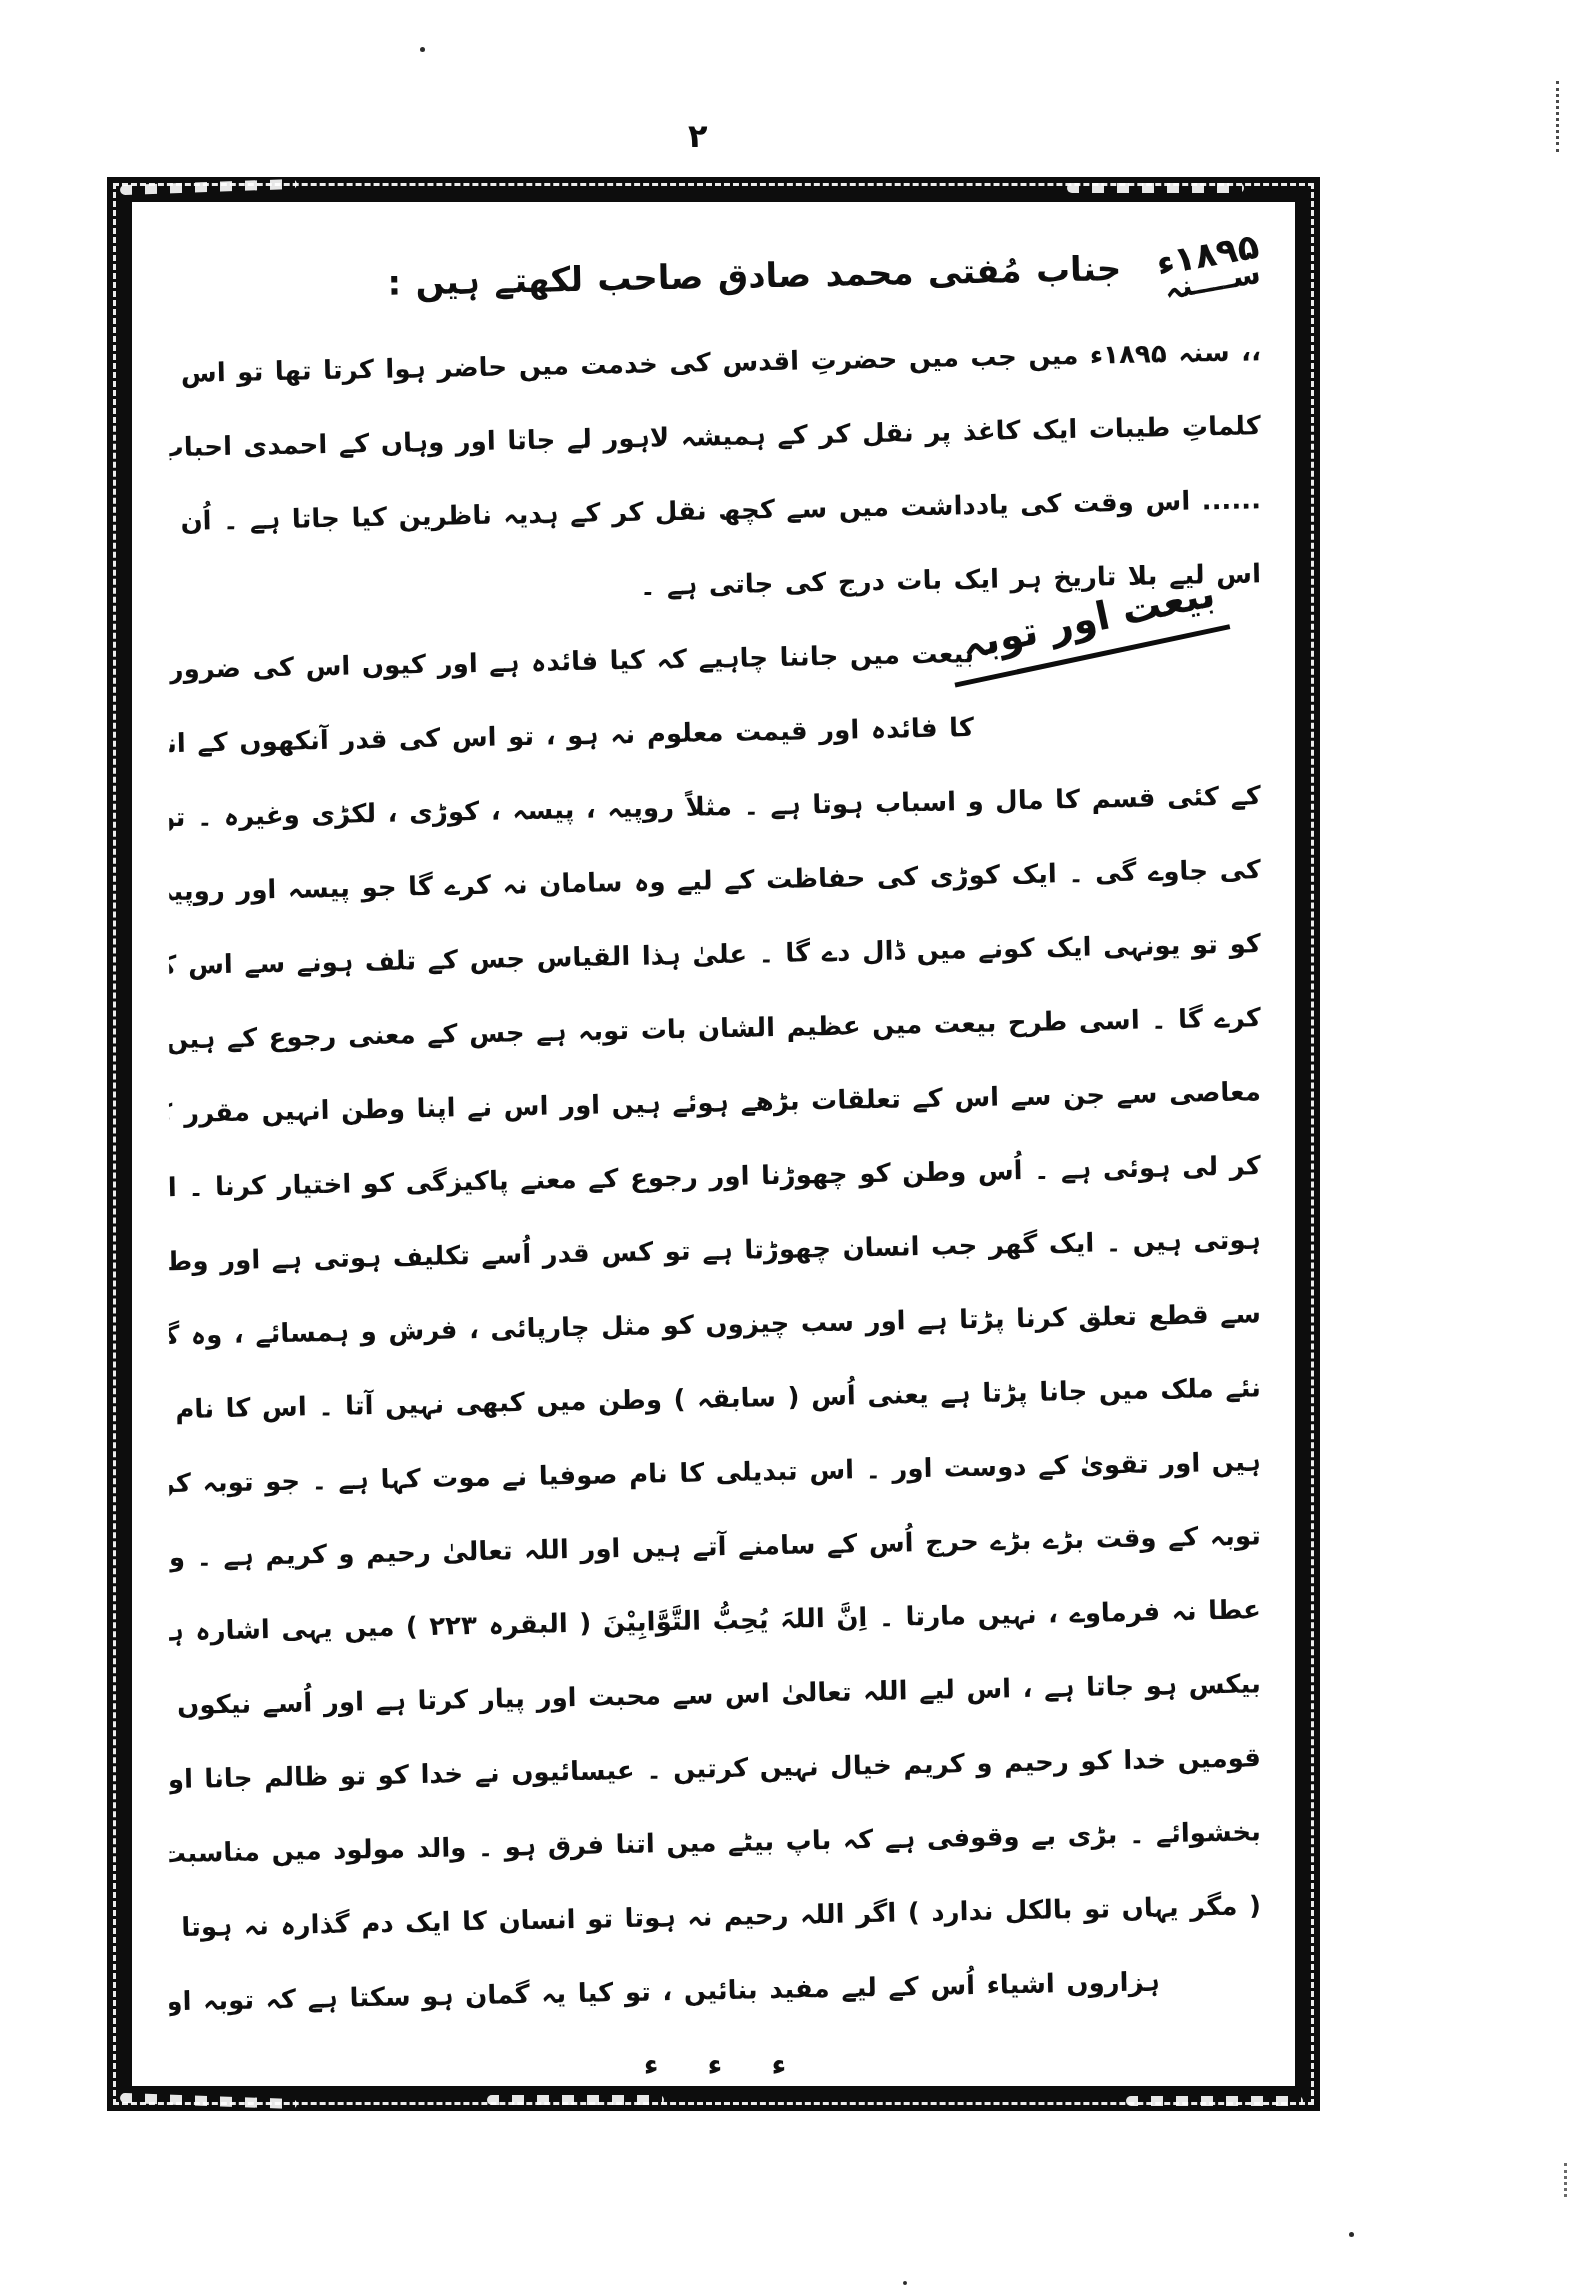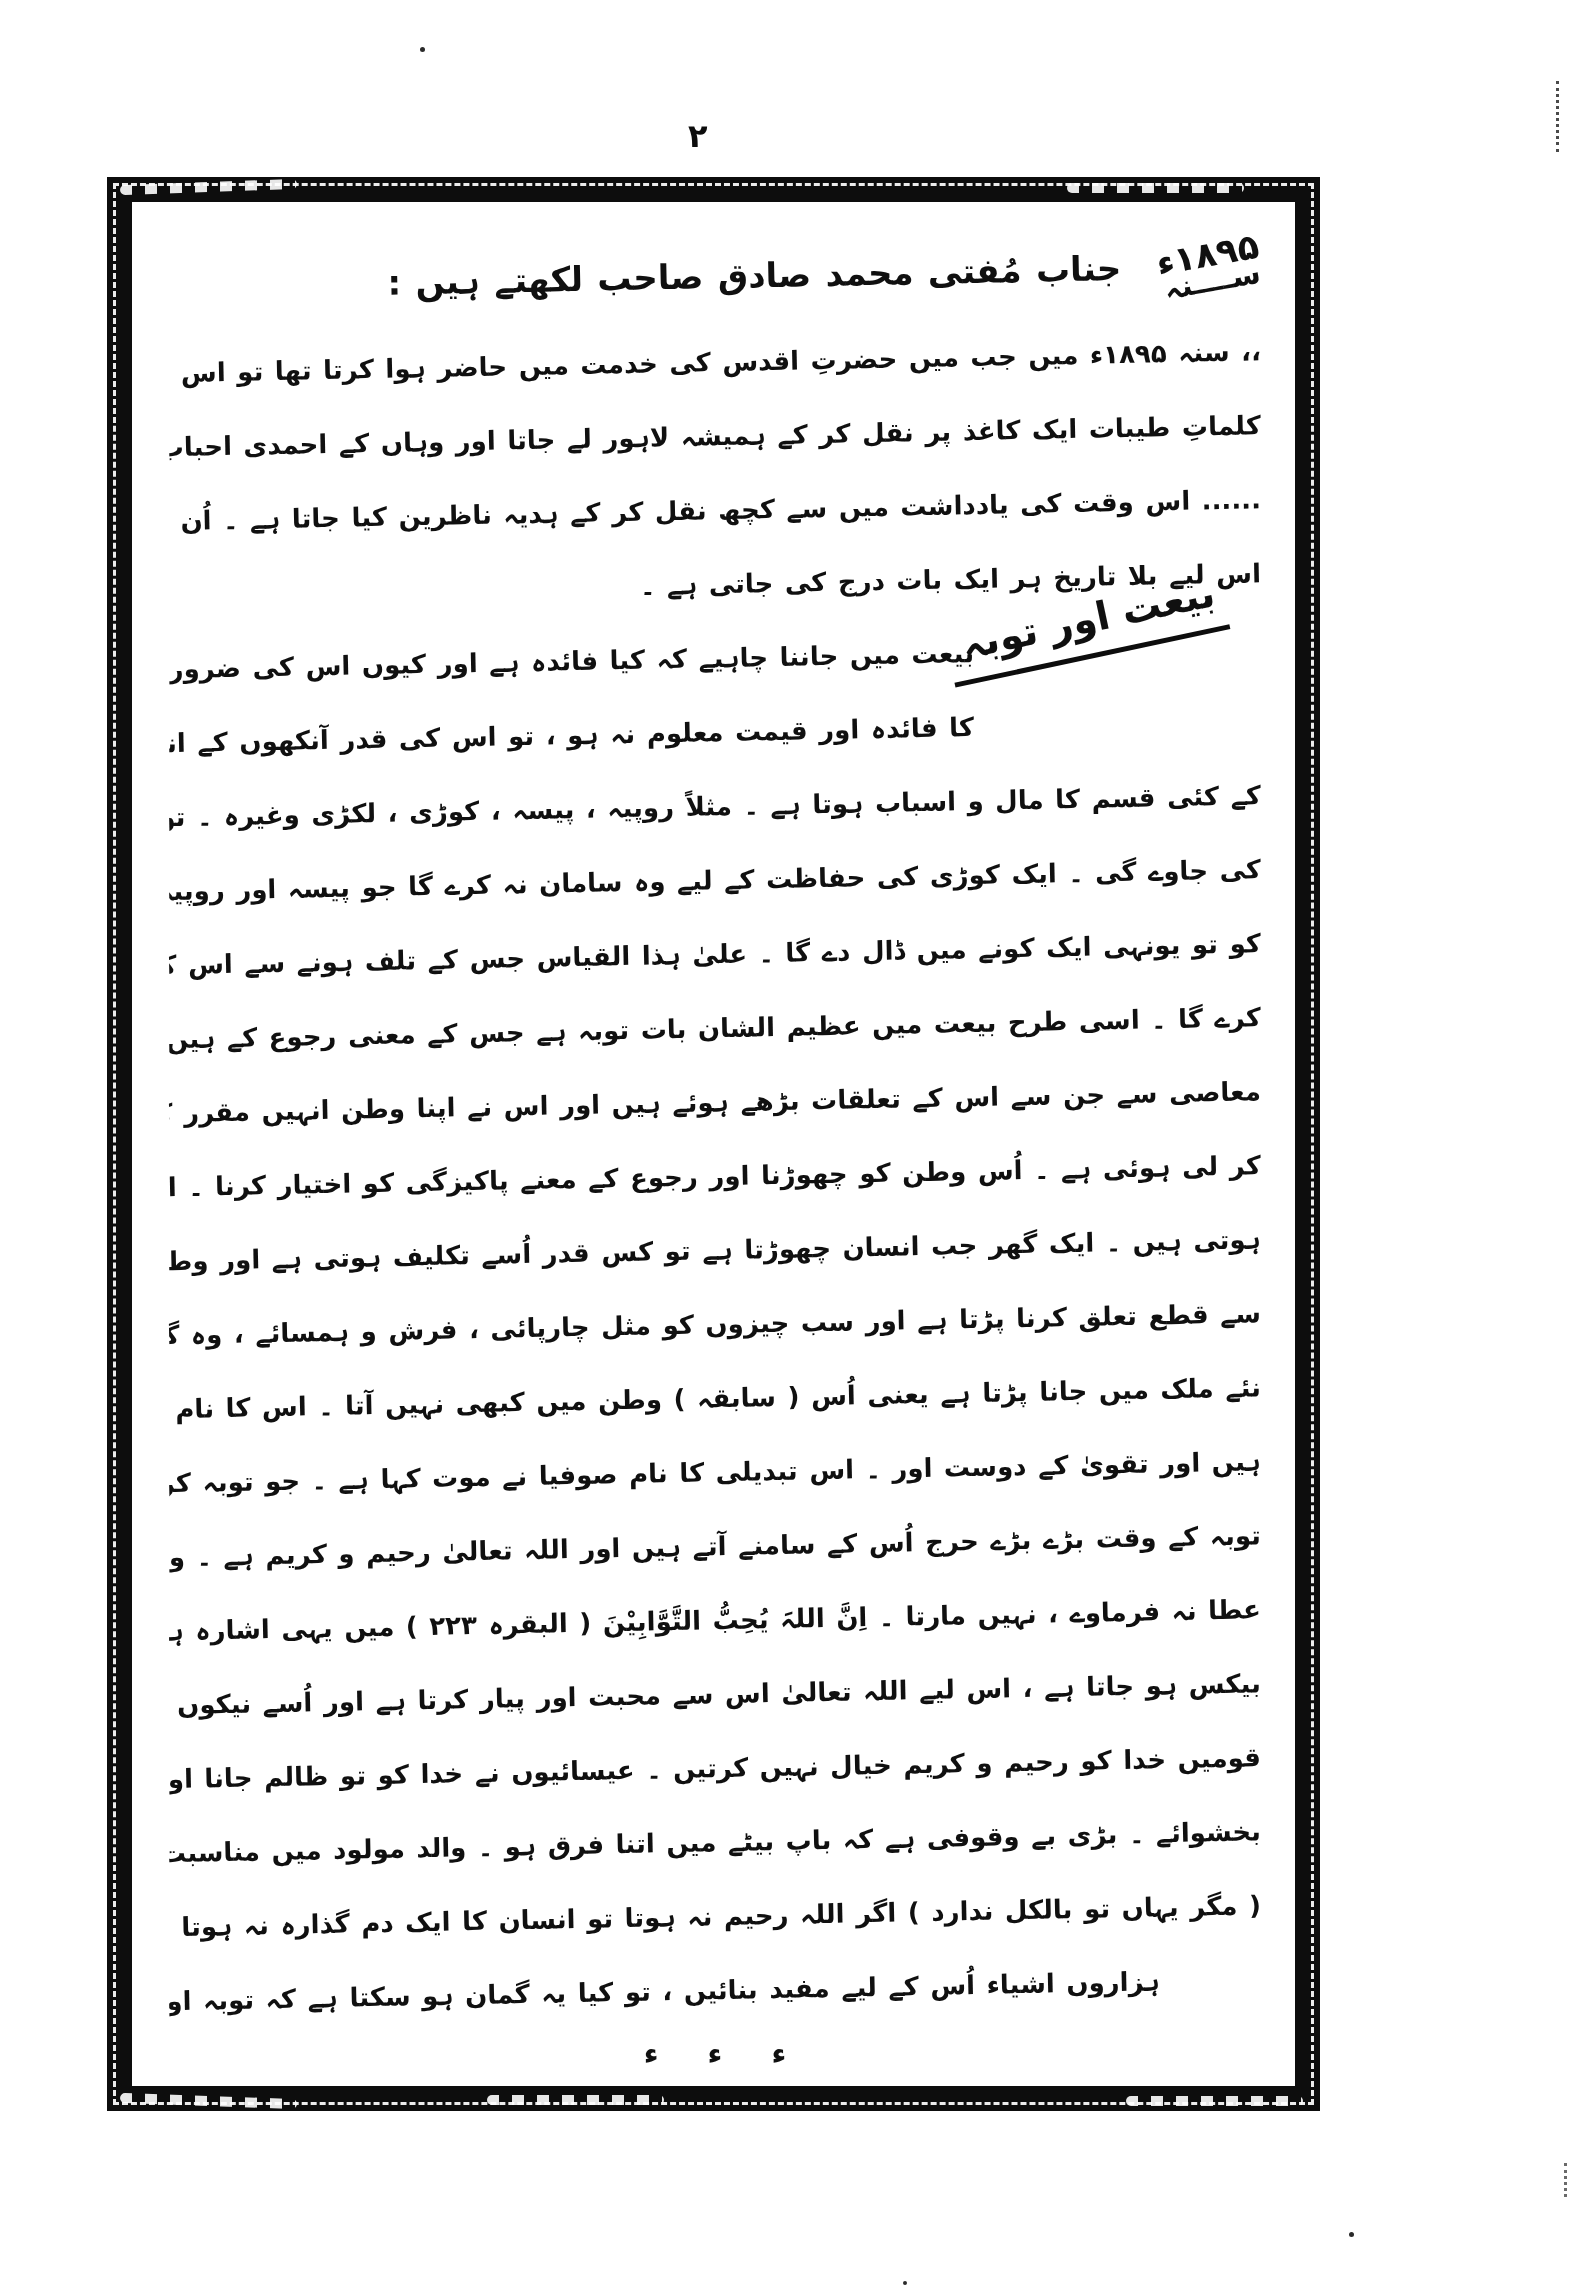--- a/index.html
+++ b/index.html
@@ -75,21 +75,21 @@
   .sideheading{
     position:absolute;right:68px;top:395px;
     transform:rotate(-12deg);
     font-size:39px;font-weight:bold;
     border-bottom:5px solid #0d0d0d;
     padding:0 8.4px 12px 15px;
     white-space:nowrap;
   }
   
   .divider{
-    flex:0 0 auto;margin-top:11px;
+    flex:0 0 auto;margin-top:22px;
     text-align:center;font-size:29px;font-weight:bold;
     word-spacing:39px;transform:none;
   }
   
   .speck{position:absolute;background:#2a2a2a;border-radius:50%;}
   .s1{left:421px;top:47px;width:5px;height:5px;}
   .s2{left:498px;top:253px;width:4.2px;height:4.2px;}
   .s3{left:1350px;top:2232px;width:5px;height:5px;}
   .s4{left:904px;top:2281px;width:4.2px;height:4.2px;}
   .margin-dots{

